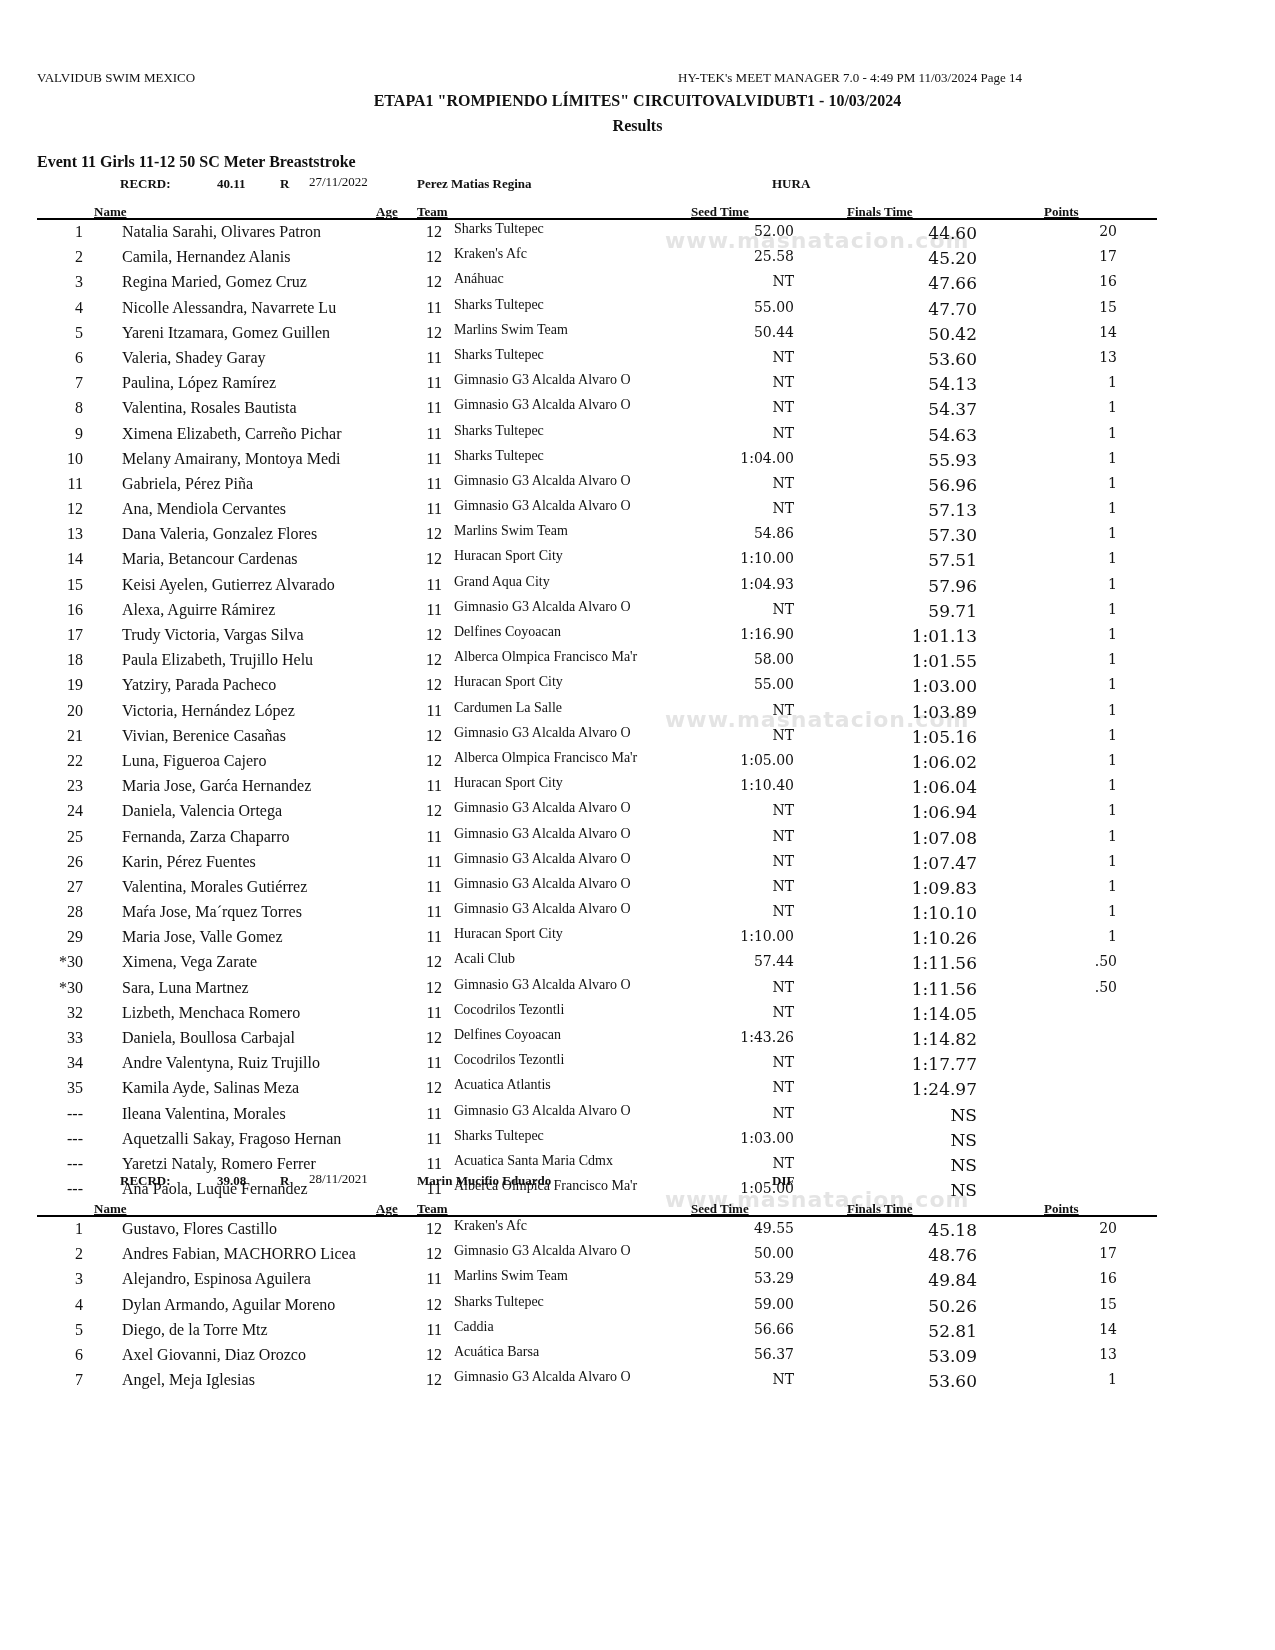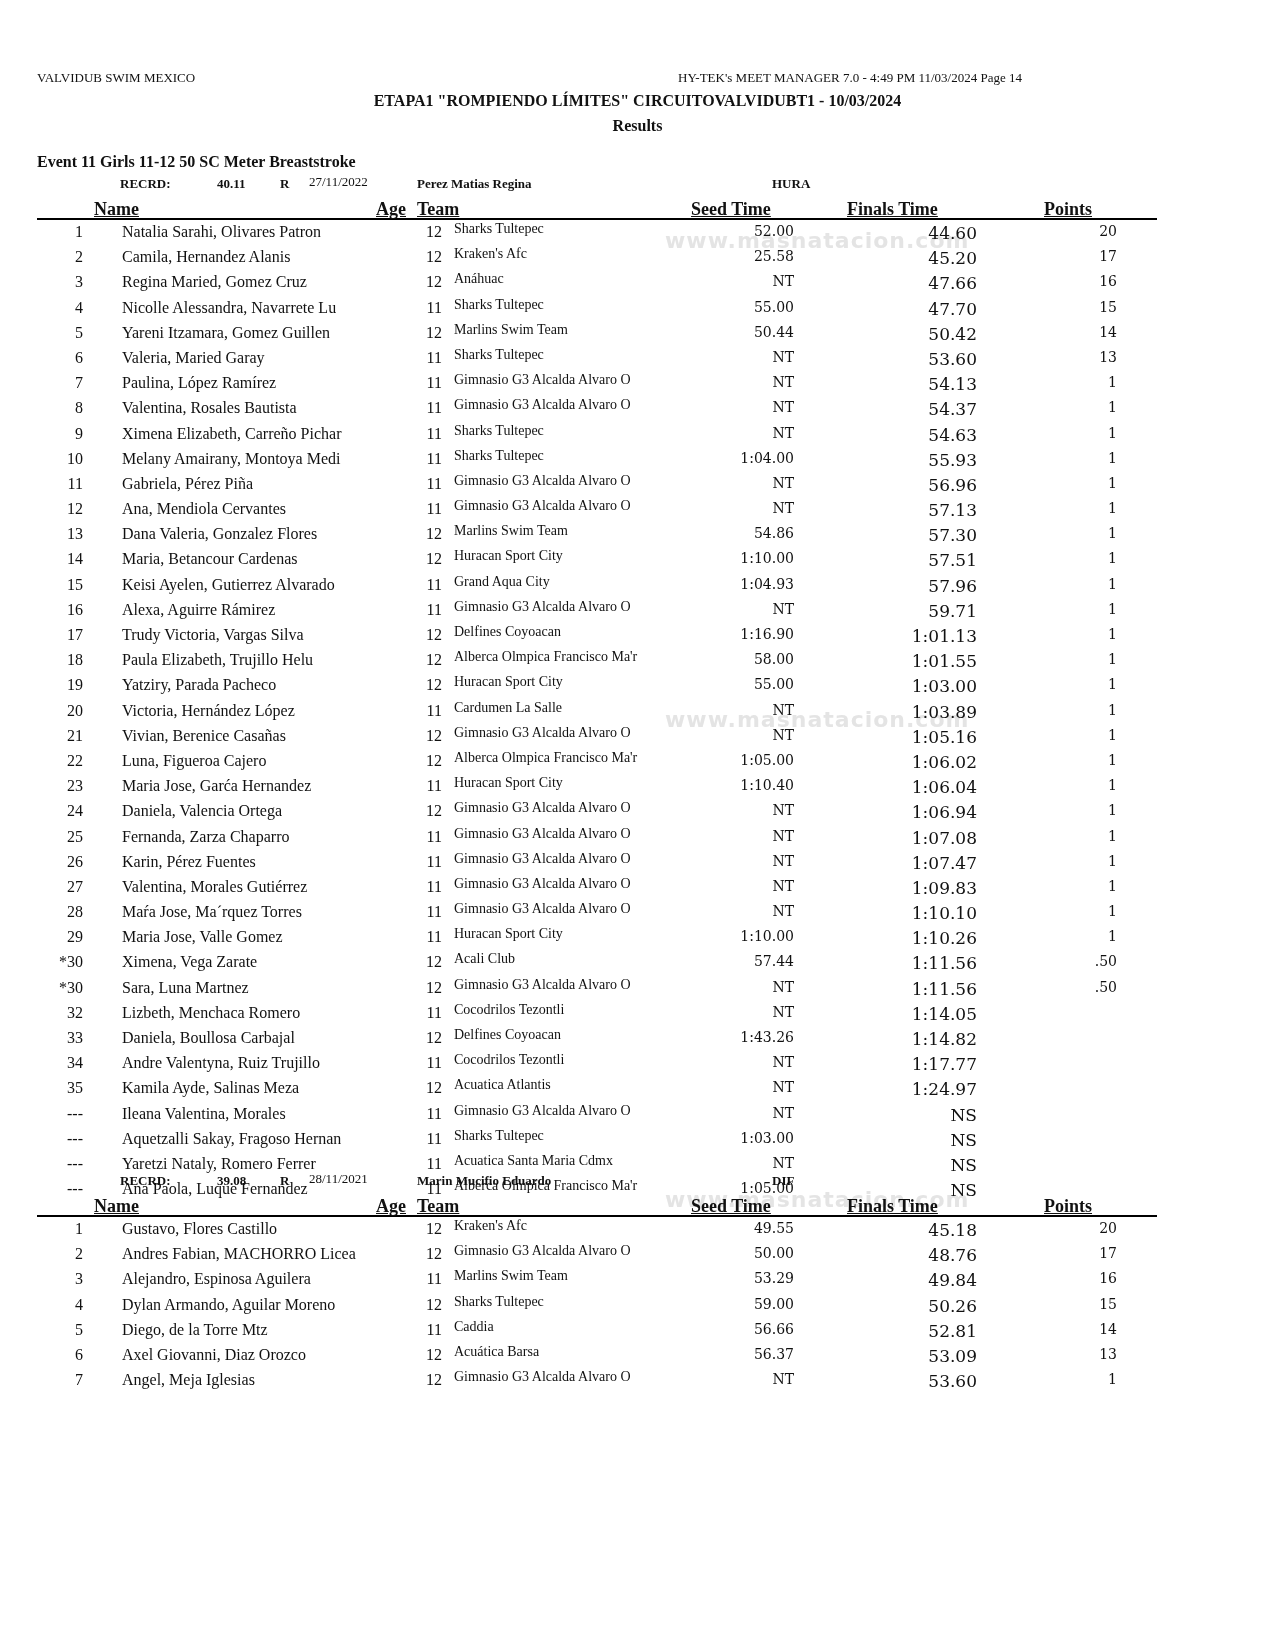--- a/index.html
+++ b/index.html
@@ -7,21 +7,21 @@
          font-family:"DejaVu Serif","Liberation Serif",serif; color:#111; }
   .topline { position:absolute; top:70px; font-size:13px; font-family:"Liberation Serif",serif; }
   .topline.left { left:37px; }
   .topline.right { left:678px; }
   .title { position:absolute; left:0; width:1275px; text-align:center;
            font-family:"Liberation Serif",serif; font-weight:bold; font-size:16px; }
   .event { position:absolute; left:37px; width:1120px; }
   .event-title { font-family:"Liberation Serif",serif; font-weight:bold; font-size:16px; height:24px; line-height:24px; }
   .record { position:relative; height:22px; font-size:13px; font-family:"Liberation Serif",serif; font-weight:bold; }
   .record span { position:absolute; top:2px; }
-  .hdr { position:relative; height:22px; border-bottom:2px solid #000; font-family:"Liberation Serif",serif; font-weight:bold; font-size:18px; }
+  .hdr { position:relative; height:22px; border-bottom:2px solid #000; font-family:"Liberation Serif",serif; font-weight:bold; font-size:13px; }
   .hdr span { position:absolute; bottom:-2px; text-decoration:underline; }
   .row { position:relative; height:25.2px; font-size:15px; }
   .row span { position:absolute; top:3px; white-space:nowrap; overflow:hidden; }
   .c-place { width:46px; text-align:right; left:0; font-family:"Liberation Serif",serif; font-size:16px;}
   .c-name { left:61px; width:305px; font-family:"Liberation Serif",serif; font-size:16px;margin-left:24px; }
   .c-age { left:365px; width:40px; text-align:right; font-family:"Liberation Serif",serif; font-size:16px; }
   .c-team { left:417px; width:235px; font-family:"Liberation Serif",serif; font-size:14px; top:1px !important; }
   .c-seed { left:639px; width:118px; text-align:right; font-size:14px; }
   .c-final { left:810px; width:130px; text-align:right; font-size:17px; }
   .c-pts { left:1000px; width:80px; text-align:right; font-size:14px; }
@@ -98,21 +98,21 @@
       <span class="c-place">5</span>
       <span class="c-name">Yareni Itzamara, Gomez Guillen</span>
       <span class="c-age">12</span>
       <span class="c-team">Marlins Swim Team</span>
       <span class="c-seed">50.44</span>
       <span class="c-final">50.42</span>
       <span class="c-pts">14</span>
     </div>
       <div class="row">
       <span class="c-place">6</span>
-      <span class="c-name">Valeria, Maried Garay</span>
+      <span class="c-name">Valeria, Shadey Garay</span>
       <span class="c-age">11</span>
       <span class="c-team">Sharks Tultepec</span>
       <span class="c-seed">NT</span>
       <span class="c-final">53.60</span>
       <span class="c-pts">13</span>
     </div>
       <div class="row">
       <span class="c-place">7</span>
       <span class="c-name">Paulina, López Ramírez</span>
       <span class="c-age">11</span>

